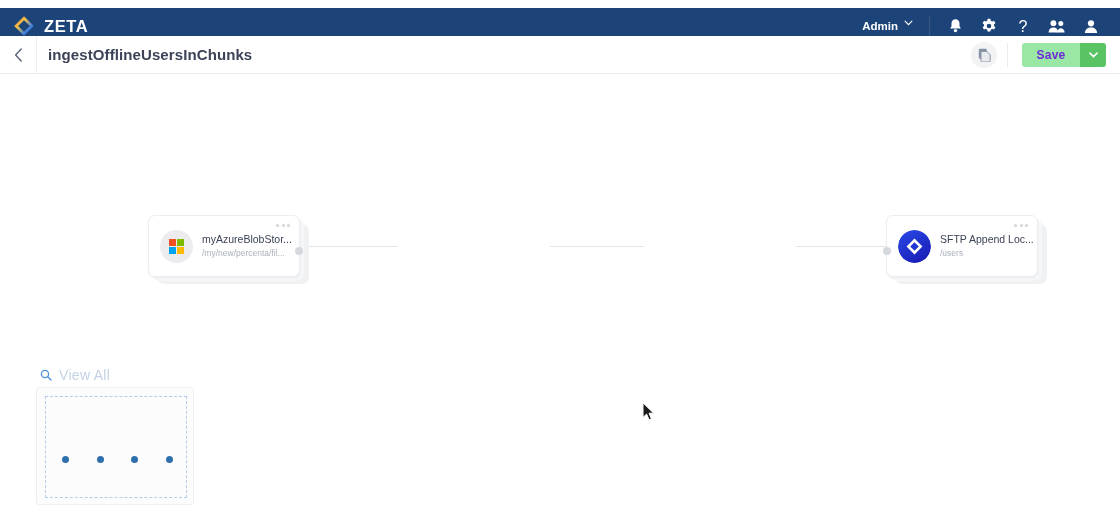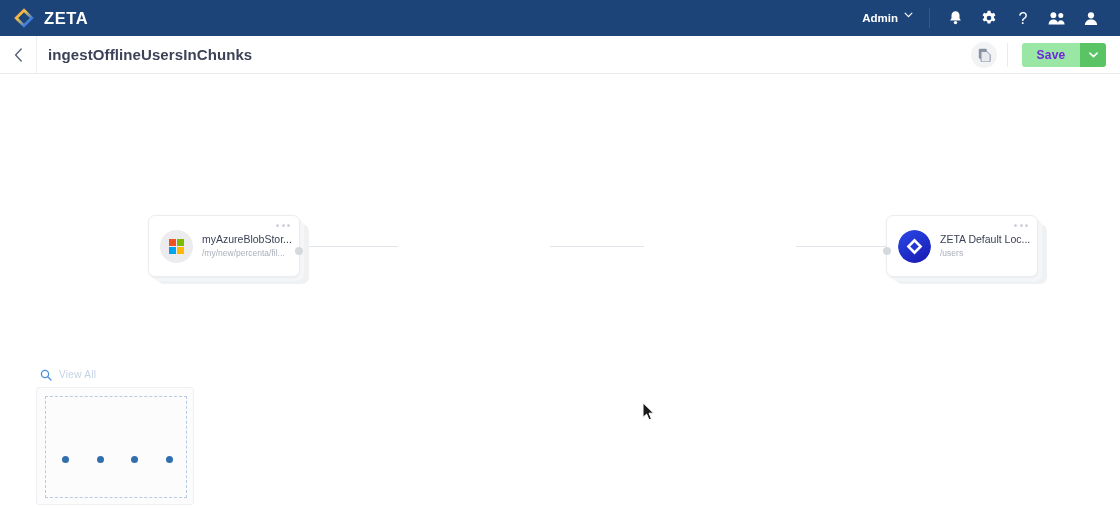--- a/index.html
+++ b/index.html
@@ -6,21 +6,21 @@
   html, body {
     width: 1120px; height: 508px;
     overflow: hidden;
     font-family: "Liberation Sans", sans-serif;
     background: #ffffff;
   }
   #app { position: relative; width: 1120px; height: 508px; background:#fff; }
 
   
   .topnav {
-    position: absolute; top:0; left:0; width:1120px; height:36px;
+    position: absolute; top:8px; left:0; width:1120px; height:36px;
     background:#1d4479; display:flex; align-items:center;
   }
   .brand { display:flex; align-items:center; gap:9px; padding-left:13px; width:110px; }
   .brand-logo { width:22px; height:22px; position:relative; }
   .brand-name {
     color:#ffffff; font-size:16.5px; font-weight:bold; letter-spacing:0.6px;
   }
   .topnav-spacer { flex:1; }
   .topnav-right { display:flex; align-items:center; height:36px; padding-right:12px; }
   .admin-menu {
@@ -127,21 +127,21 @@
     width:15px; height:15px; display:grid;
     grid-template-columns:7px 7px; grid-template-rows:7px 7px; gap:1px;
   }
   .ms-grid span { display:block; width:7px; height:7px; }
 
   
   .minimap-wrap { position:absolute; left:20px; top:366px; }
   .minimap-head {
     display:flex; align-items:center; gap:7px; height:17px; padding-left:4px;
   }
-  .viewall-text { font-size:10px; color:#c3d2e4; letter-spacing:0.3px; }
+  .viewall-text { font-size:14px; color:#c3d2e4; letter-spacing:0.3px; }
   .minimap-box {
     margin-top:4px; width:158px; height:118px; background:#fcfcfd;
     border:1px solid #edeff2; border-radius:3px; position:relative;
   }
   .minimap-viewport {
     position:absolute; left:8px; top:8px; width:142px; height:102px;
     border:1px dashed #b6cbe6; background:transparent;
   }
   .mini-dot {
     position:absolute; width:7px; height:7px; border-radius:50%;
@@ -297,21 +297,21 @@
                 <stop offset="0%" stop-color="#2a4ae8"></stop>
                 <stop offset="100%" stop-color="#1a1fb8"></stop>
               </linearGradient>
             </defs>
             <circle cx="16.5" cy="16.5" r="16.5" fill="url(#sg)"></circle>
             <path d="M16.5 8.6 L24.4 16.5 L16.5 24.4 L8.6 16.5 Z" fill="#ffffff"></path>
             <path d="M16.5 12.2 L20.8 16.5 L16.5 20.8 L12.2 16.5 Z" fill="#2336d8"></path>
           </svg>
         </div>
         <div class="node-text">
-          <div class="node-title">ZETA Default Loc...</div>
+          <div class="node-title">SFTP Append Loc...</div>
           <div class="node-sub">/users</div>
         </div>
         <div class="node-dots">
             <i></i>
             <i></i>
             <i></i>
           </div>
         <div class="port in"></div>
       </div>
     </div>

